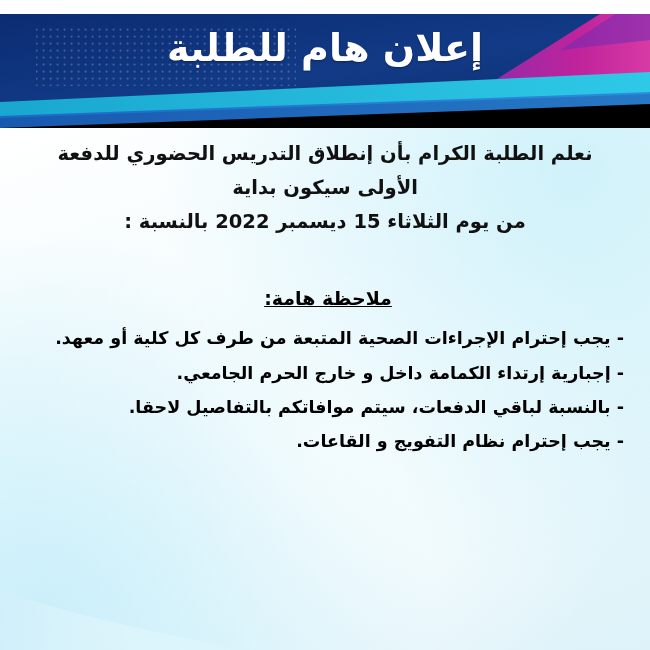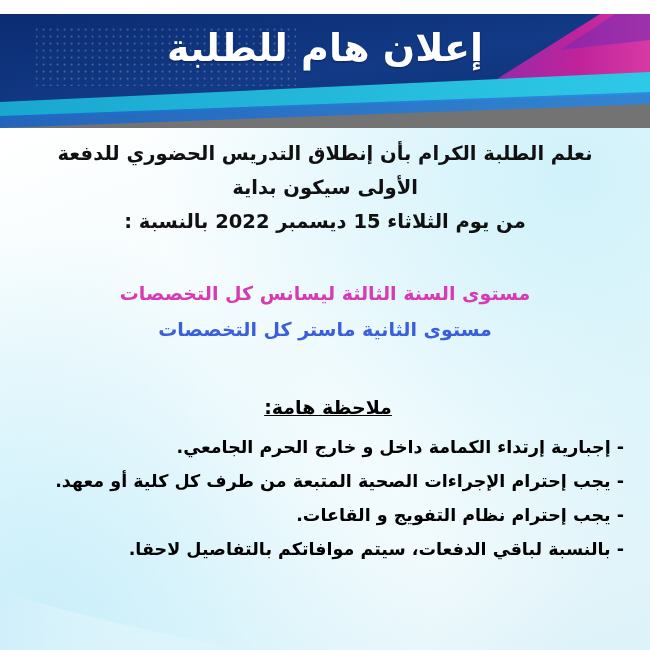--- a/index.html
+++ b/index.html
@@ -24,21 +24,21 @@
   }
 
   
   .header {
     position: absolute;
     top: 0;
     left: 0;
     width: 650px;
     height: 128px;
     overflow: hidden;
-    background: #737373;
+    background: #000000;
   }
   .header-svg {
     position: absolute;
     top: 0;
     left: 0;
   }
   .header-title {
     position: absolute;
     top: 26px;
     left: 0;
@@ -195,31 +195,27 @@
   <div class="body-area">
     <div class="body-wash"></div>
 
     <div class="content">
 
       <div class="intro">
         <span>نعلم الطلبة الكرام بأن إنطلاق التدريس الحضوري للدفعة الأولى سيكون بداية</span>
         <span class="line2">من يوم الثلاثاء 15 ديسمبر 2022 بالنسبة :</span>
       </div>
 
-      <div class="levels">
-        <div class="level-1">مستوى السنة الثالثة ليسانس كل التخصصات</div>
-        <div class="level-2">مستوى الثانية ماستر كل التخصصات</div>
-      </div>
 
       <div class="note-block">
         <div class="note-title">ملاحظة هامة:</div>
+        <div class="note-item">- يجب إحترام الإجراءات الصحية المتبعة من طرف كل كلية أو معهد.</div>
         <div class="note-item">- إجبارية إرتداء الكمامة داخل و خارج الحرم الجامعي.</div>
-        <div class="note-item">- يجب إحترام الإجراءات الصحية المتبعة من طرف كل كلية أو معهد.</div>
+        <div class="note-item">- بالنسبة لباقي الدفعات، سيتم موافاتكم بالتفاصيل لاحقا.</div>
         <div class="note-item">- يجب إحترام نظام التفويج و القاعات.</div>
-        <div class="note-item">- بالنسبة لباقي الدفعات، سيتم موافاتكم بالتفاصيل لاحقا.</div>
       </div>
 
     </div>
 
     <svg class="footer-deco" width="650" height="90" viewBox="0 0 650 90">
       <defs>
         <linearGradient id="gFoot" x1="0" y1="0" x2="1" y2="0">
           <stop offset="0%" stop-color="#cfeffa" stop-opacity="0.95"></stop>
           <stop offset="100%" stop-color="#ffffff" stop-opacity="0"></stop>
         </linearGradient>

